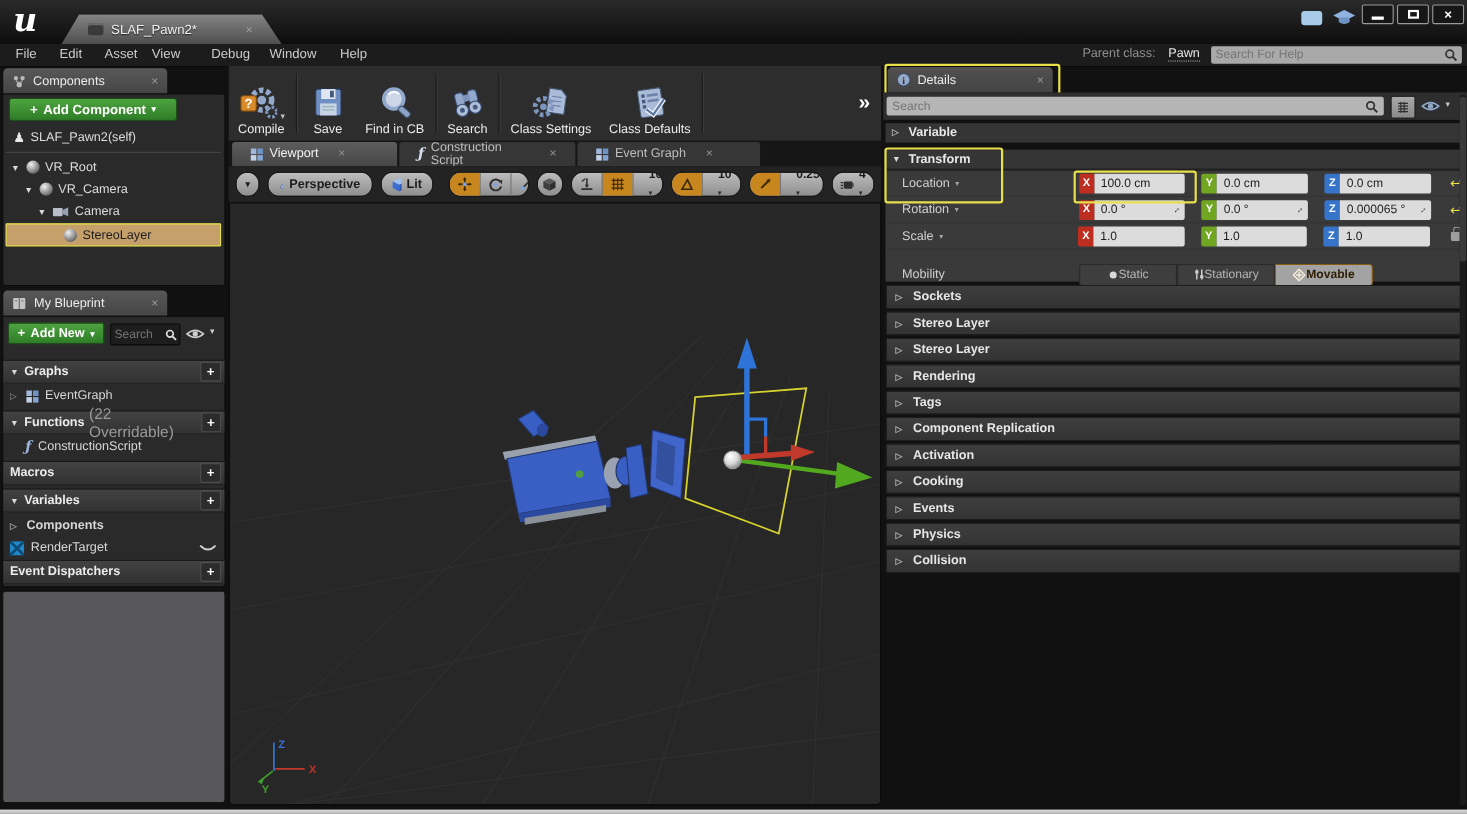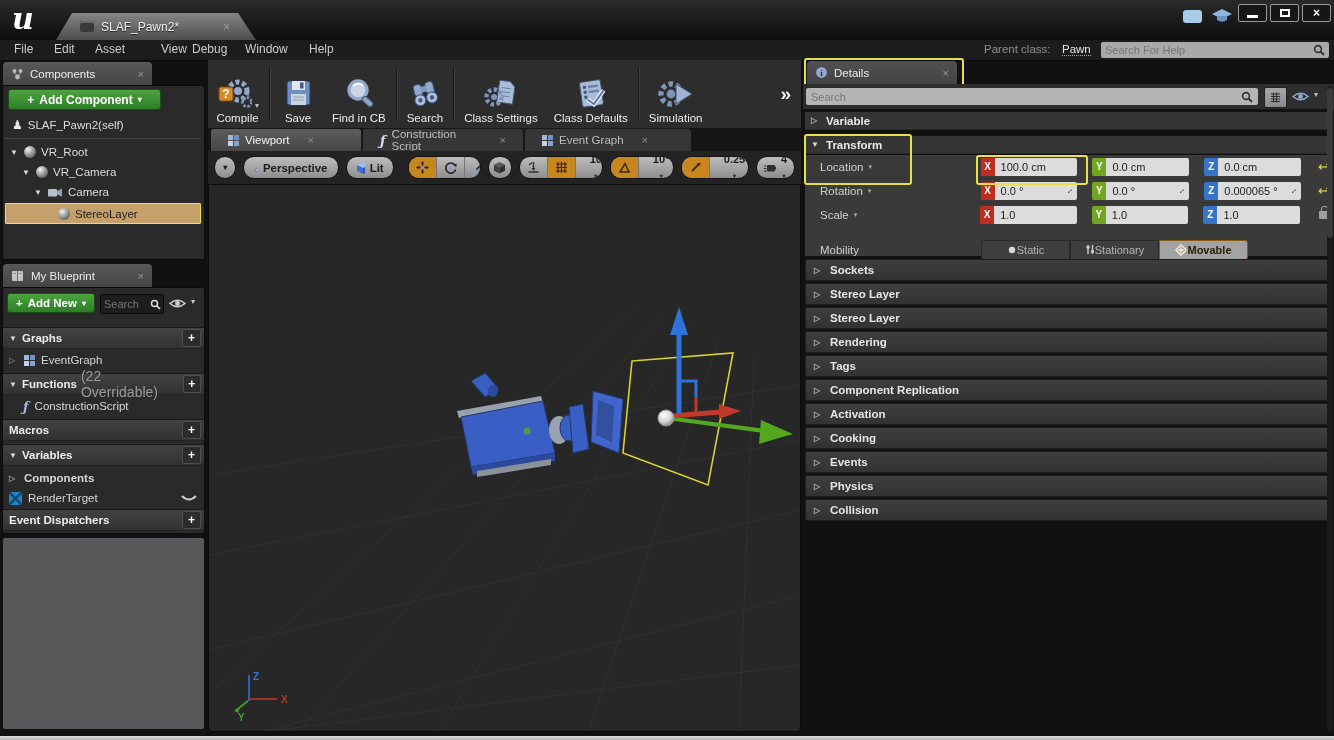--- a/index.html
+++ b/index.html
@@ -55,21 +55,21 @@
   .etab.inactive{background:#363636;color:#bdbdbd;}
   .etab .close{color:#8f8f8f;font-size:11px;margin-left:12px;}
   .gridic{display:inline-grid;grid-template-columns:5px 5px;grid-template-rows:5px 5px;gap:1px;}
   .gridic i{display:block;}
   
   .vp-toolbar{position:absolute;left:208px;top:151px;width:593px;height:33px;background:#232323;display:flex;align-items:center;padding:0 6px;gap:7px;box-sizing:border-box;}
   .pill{height:23px;background:linear-gradient(#bdbdbd,#8e8e8e);border:1px solid #161616;border-radius:11px;display:flex;align-items:center;color:#1c1c1c;font-weight:bold;font-size:11.5px;box-sizing:border-box;overflow:hidden;}
   .seg-item{height:100%;display:flex;align-items:center;justify-content:center;padding:0 7px;position:relative;}
   .seg-item + .seg-item{border-left:1px solid #767676;}
   .seg-item.on{background:#C8861E;}
-  .valwrap{display:flex;flex-direction:column;align-items:center;line-height:10px;padding:0 7px;gap:7px;}
+  .valwrap{display:flex;flex-direction:column;align-items:flex-start;line-height:10px;padding:0 7px;gap:7px;}
   .valwrap .v{font-size:11px;font-weight:bold;color:#1c1c1c;}
   .valwrap .c{font-size:6px;color:#2a2a2a;}
   
   .viewport{position:absolute;left:208px;top:184px;width:593px;height:548px;background:#272727;border:1px solid #0b0b0b;border-radius:0 0 4px 4px;box-sizing:border-box;overflow:hidden;}
   
   .det-search-row{position:absolute;left:803px;top:84px;width:531px;height:25px;background:#2e2e2e;}
   .det-search{position:absolute;left:806px;top:88px;width:452px;height:17px;background:#b5b5b5;border-radius:2px;display:flex;align-items:center;}
   .det-search input{flex:1;background:transparent;border:none;outline:none;font-size:11px;color:#555;padding:0 5px;font-family:inherit;}
   .det-header{position:absolute;left:805px;width:524px;height:18px;background:#353535;border-bottom:1px solid #272727;display:flex;align-items:center;gap:6px;padding-left:6px;box-sizing:border-box;font-weight:bold;font-size:11.5px;color:#e8e8e8;}
   .xform{position:absolute;left:805px;top:155px;width:524px;height:101px;background:#3a3a3a;}
@@ -121,21 +121,21 @@
       <div class="winbtn">
           <span>×</span>
         </div>
     </div>
   </div>
 
   <div class="menubar">
     <span class="menu-item" style="left:14px">File</span>
     <span class="menu-item" style="left:54px">Edit</span>
     <span class="menu-item" style="left:95px">Asset</span>
-    <span class="menu-item" style="left:161px">View</span>
+    <span class="menu-item" style="left:138px">View</span>
     <span class="menu-item" style="left:192px">Debug</span>
     <span class="menu-item" style="left:245px">Window</span>
     <span class="menu-item" style="left:309px">Help</span>
     <span class="parent-label">Parent class:</span>
     <span class="parent-value">Pawn</span>
     <div class="help-search">
       <input placeholder="Search For Help" style="">
       <svg width="12" height="12" style="margin-right:4px">
           <circle cx="5" cy="5" r="3.4" fill="none" stroke="#333" stroke-width="1.6"></circle>
           <line x1="7.5" y1="7.5" x2="11" y2="11" stroke="#333" stroke-width="1.8"></line>
@@ -346,28 +346,20 @@
           <rect x="11" y="12" width="3" height="3" fill="#44597e"></rect>
             <rect x="16" y="12.5" width="10" height="2.4" fill="#6c82a8"></rect>
           <rect x="11" y="17" width="3" height="3" fill="#44597e"></rect>
           <path d="M14 21 l5.5 5.5 L31 14" stroke="#eef2f8" stroke-width="4.4" fill="none"></path>
           <path d="M14 21 l5.5 5.5 L31 14" stroke="#5d76a0" stroke-width="2" fill="none"></path>
         </g>
       </svg>
       <span>Class Defaults</span>
     </div>
     <div class="tsep"></div>
-    <div class="tbtn">
-      <svg width="36" height="32">
-        <circle cx="13" cy="16" r="10" fill="none" stroke="#7D95BC" stroke-width="5.4" stroke-dasharray="4.4 3"></circle>
-        <circle cx="13" cy="16" r="4.4" fill="#7D95BC"></circle>
-        <path d="M18 6 L34 16 L18 26 Z" fill="#9FB4D6" stroke="#42546f"></path>
-      </svg>
-      <span>Simulation</span>
-    </div>
     <span class="overflow">»</span>
   </div>
 
   <div class="edit-tabs">
     <div class="etab active" style="width:150px">
       <span class="gridic">
           <i style="background:#9eb7dc"></i>
           <i style="background:#6f93c8"></i>
           <i style="background:#c4d2e8"></i>
           <i style="background:#84a4d2"></i>

